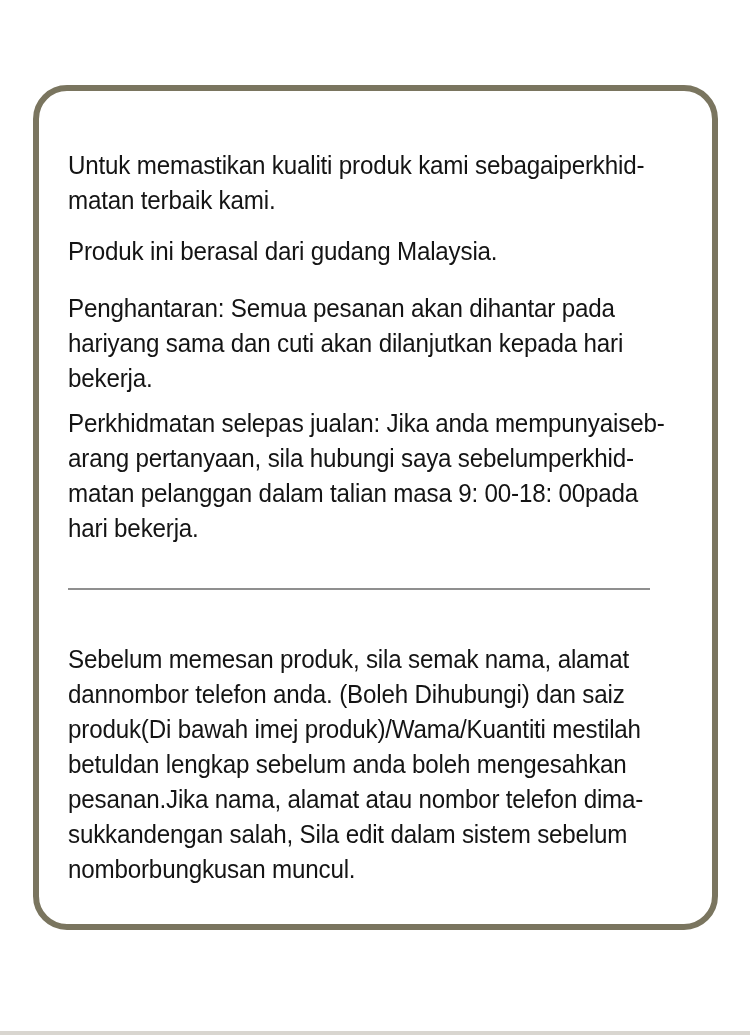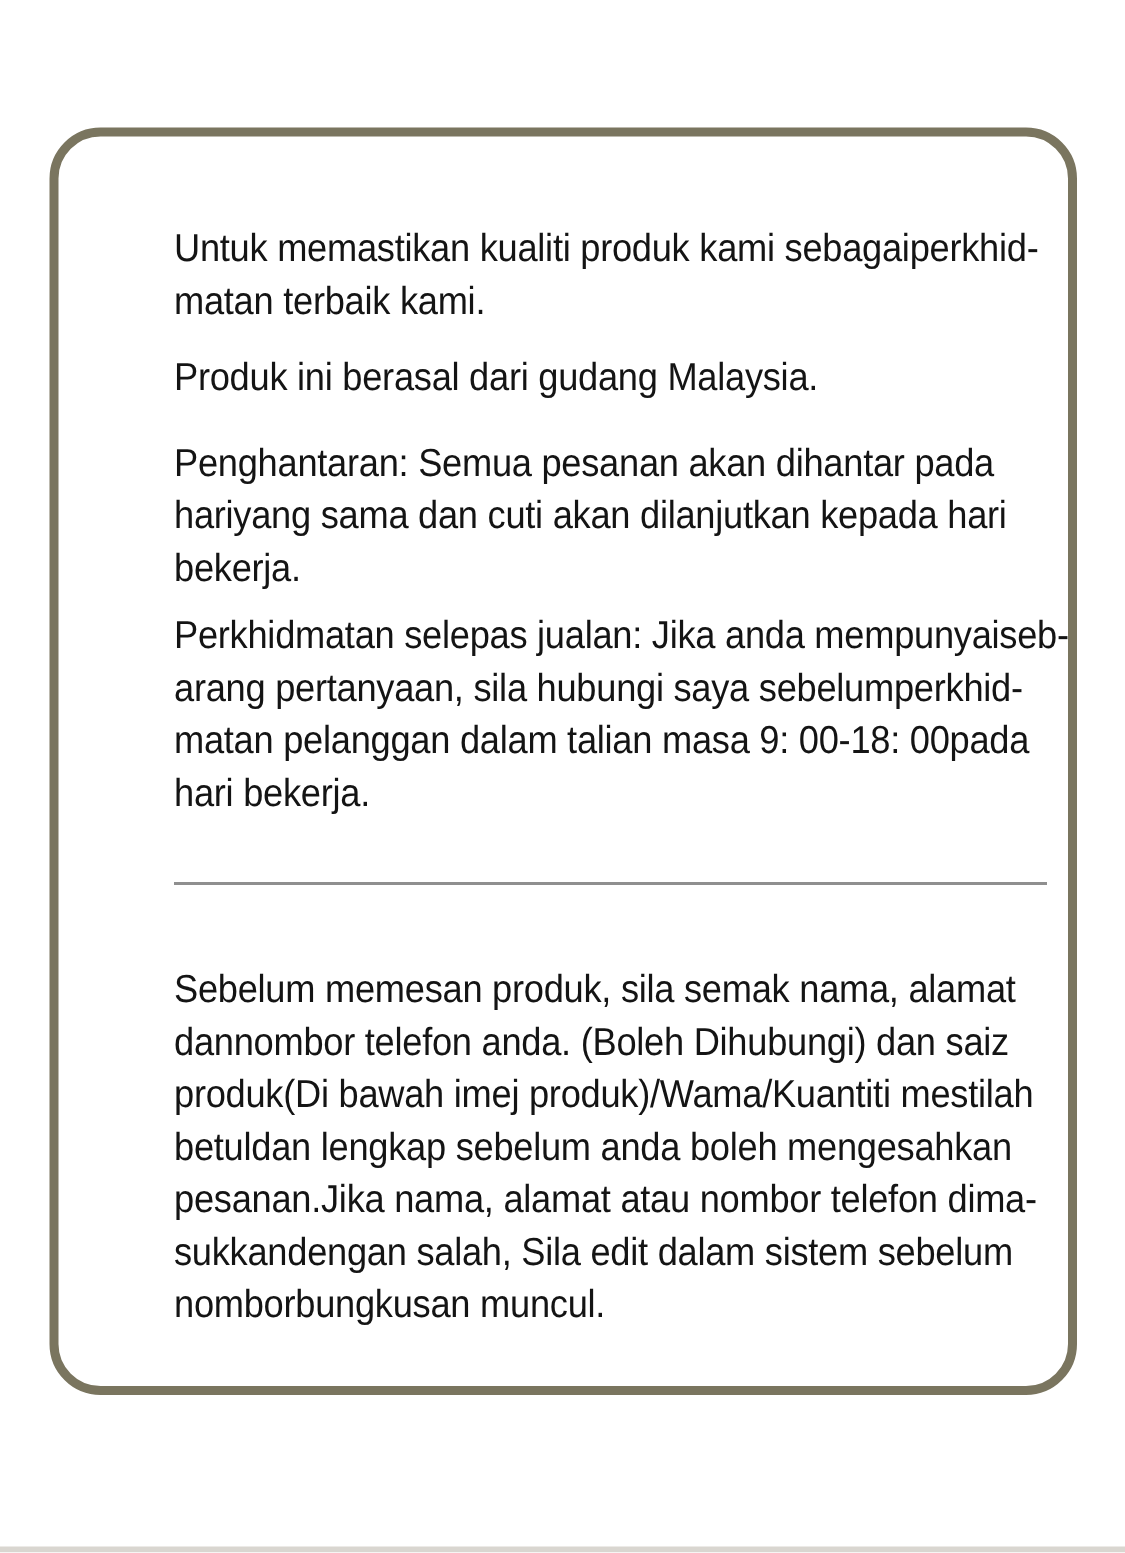--- a/index.html
+++ b/index.html
@@ -27,21 +27,20 @@
   }
   .text-block {
     position: absolute;
     left: 29px;
     top: 57px;
     width: 610px;
     color: var(--text, #141414);
     font-size: 26px;
     line-height: 35px;
     letter-spacing: -0.2px;
-    margin-left: 48px;
   }
   .para {
     margin: 0;
     white-space: pre;
     transform: scaleX(0.93);
     transform-origin: 0 0;
   }
   .p-quality   { margin-bottom: 16px; }
   .p-origin    { margin-bottom: 22px; }
   .p-delivery  { margin-bottom: 10px; }

